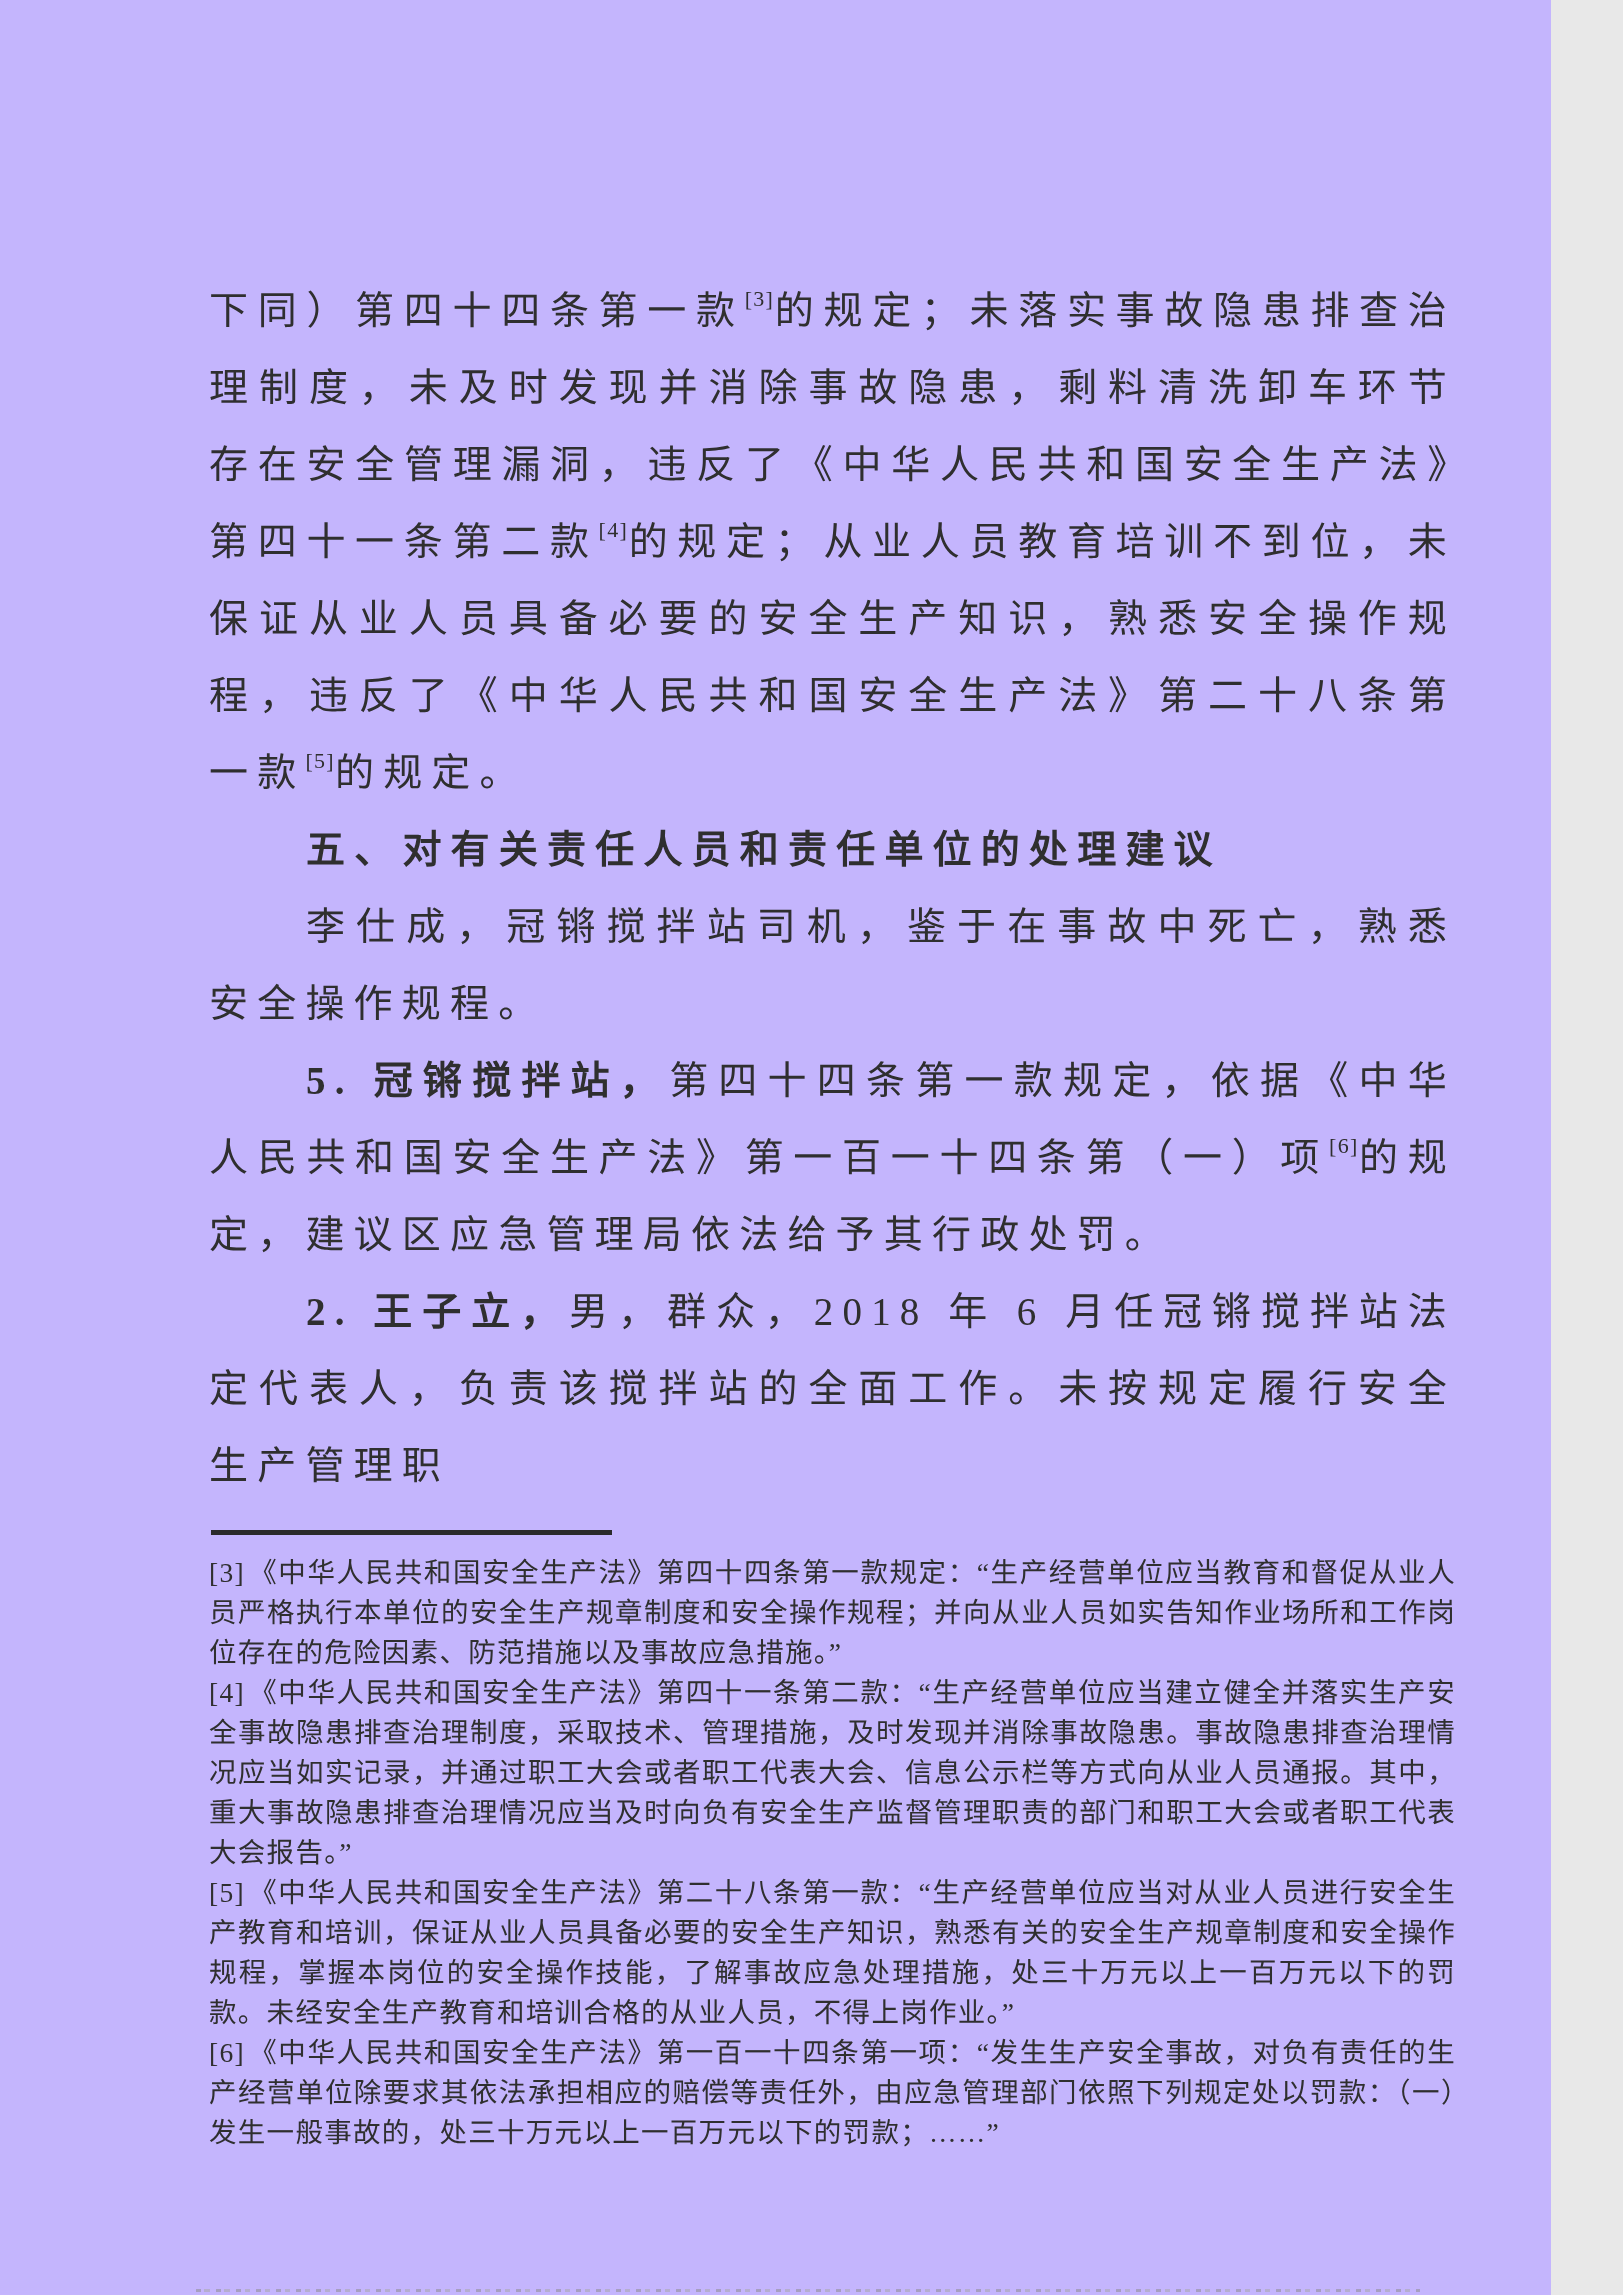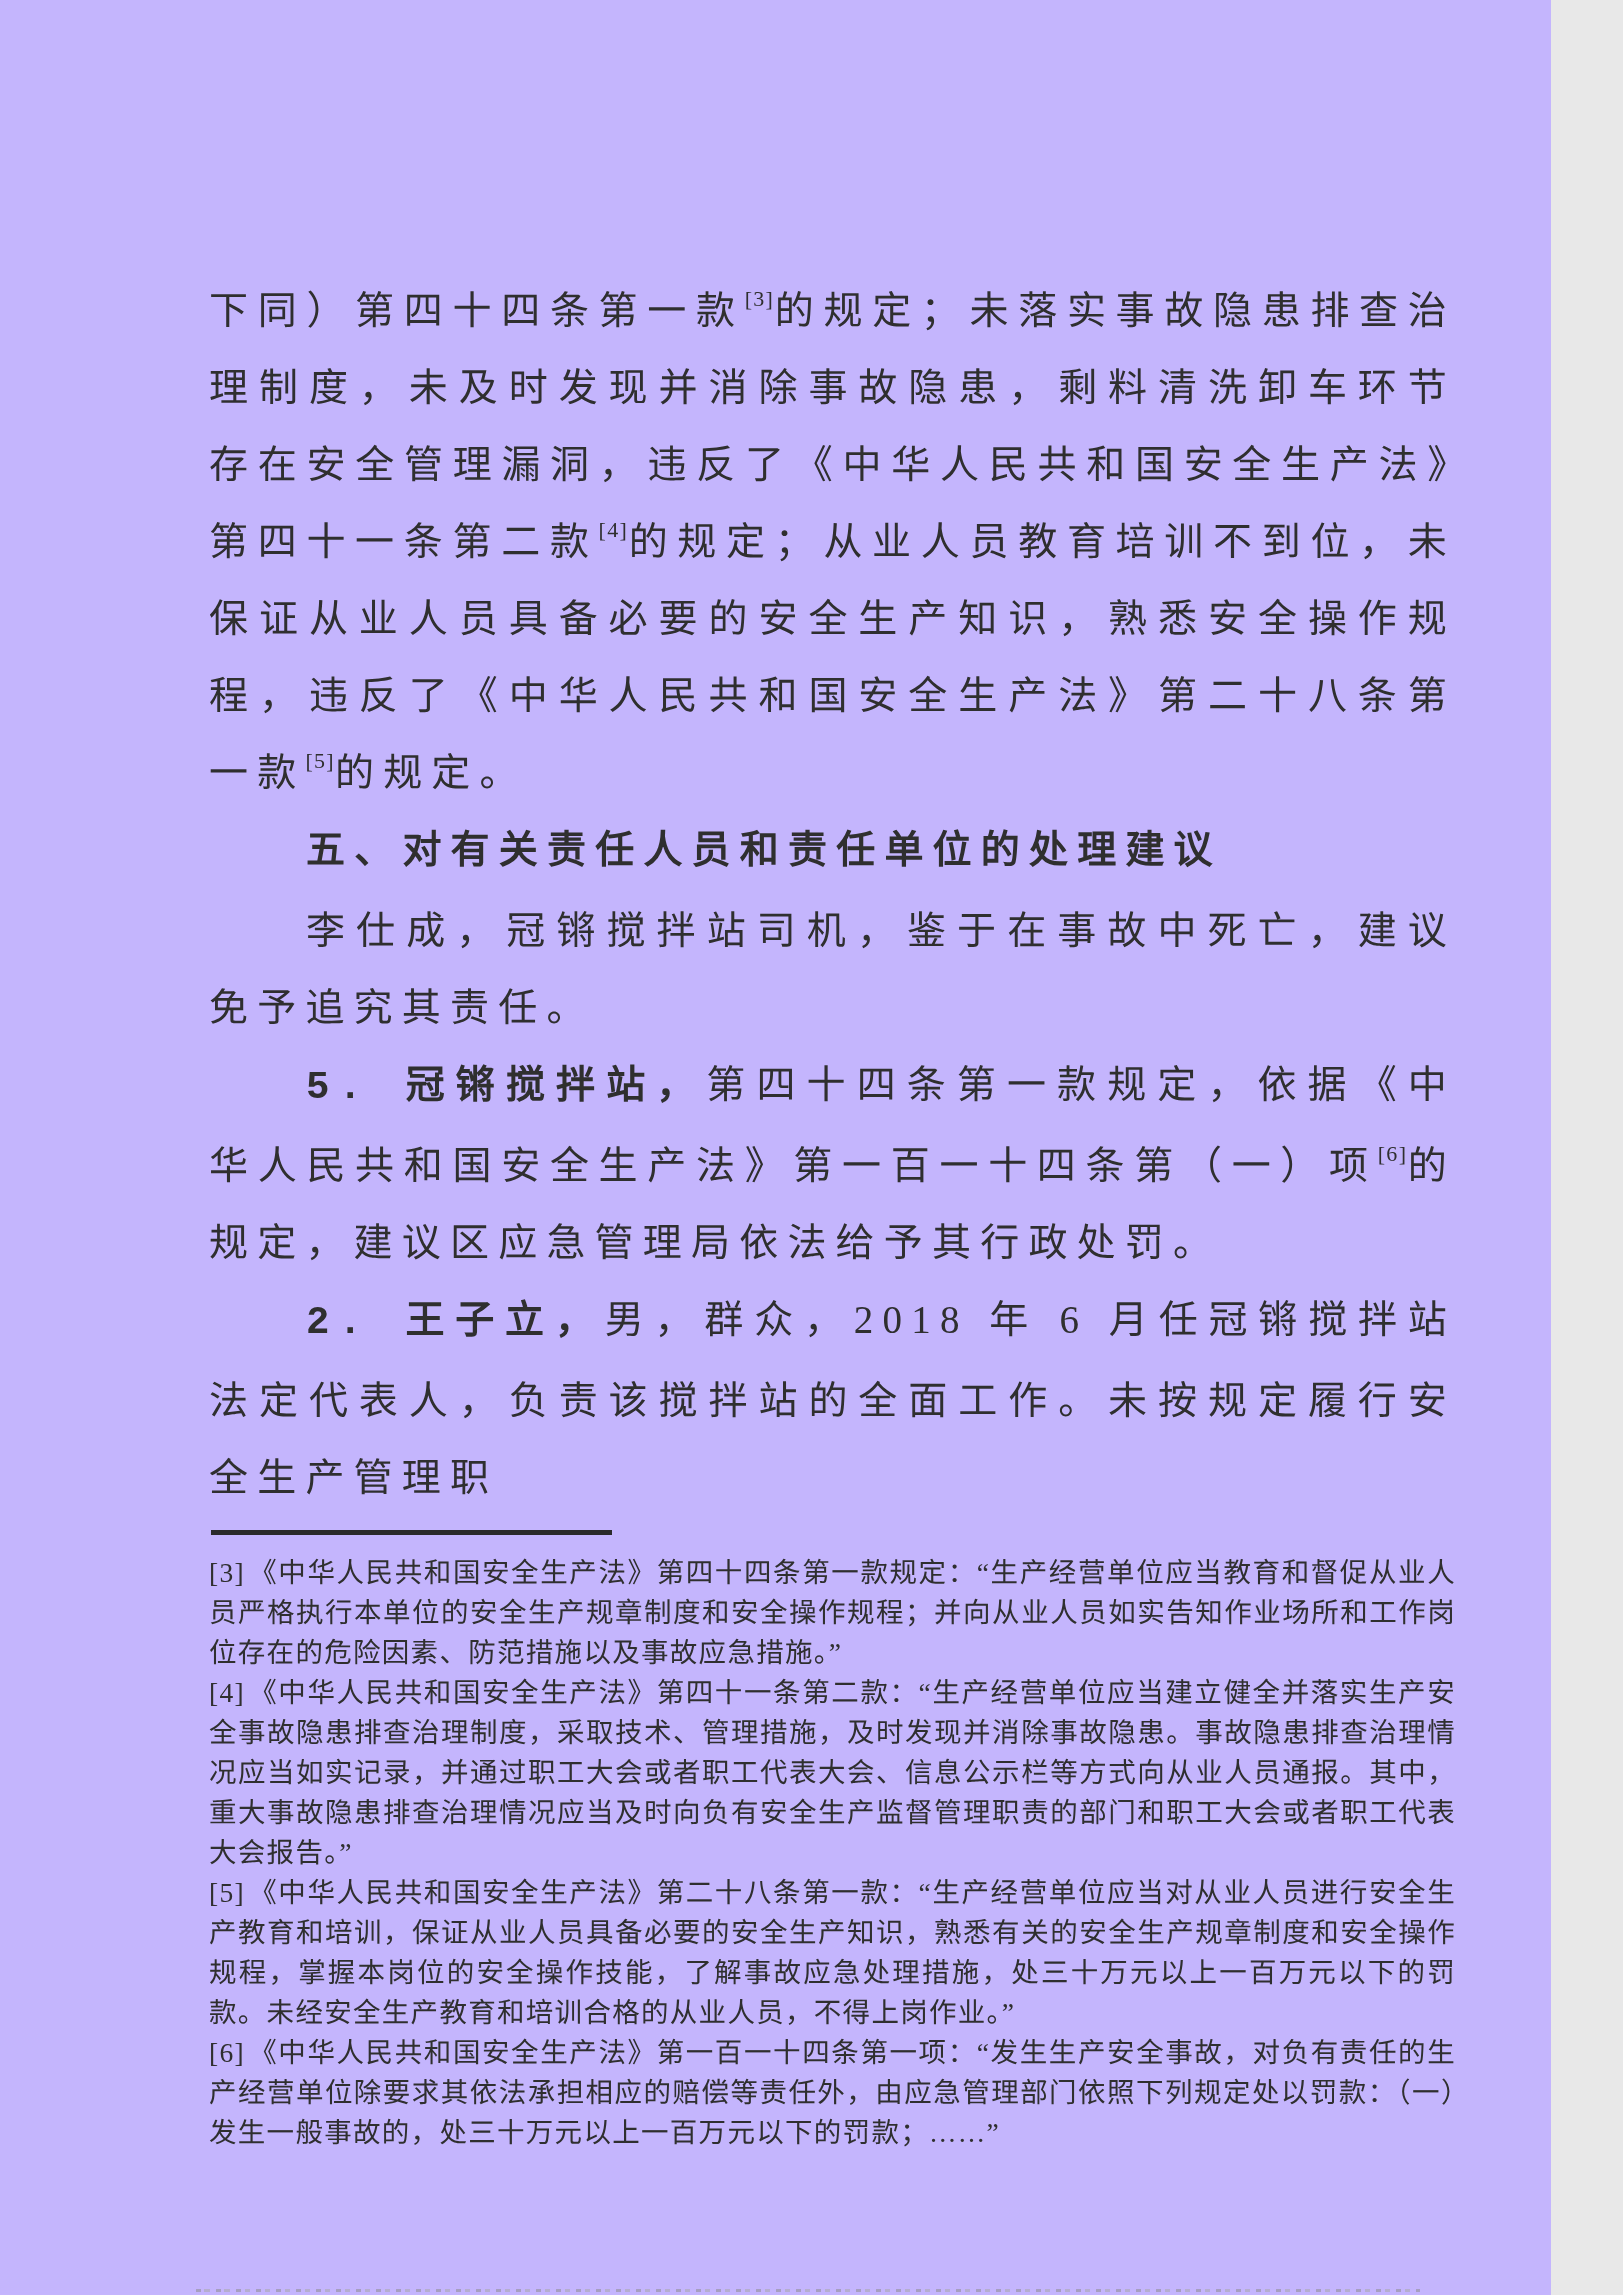--- a/index.html
+++ b/index.html
@@ -28,21 +28,21 @@
     text-align: justify;
     text-justify: inter-character;
   }
   .body-text p {
     margin: 0;
   }
   .para.indent {
     text-indent: 97px;
   }
   .seg-bold {
-    font-family: Liberation Mono, monospace;
+    font-family: Liberation Serif, serif;
     font-weight: 700;
   }
   sup.fn-ref {
     font-size: 22px;
     letter-spacing: 1.3px;
     line-height: 0;
     vertical-align: 18.3px;
   }
   
   .footnote-rule {
@@ -89,21 +89,21 @@
     );
   }
 </style>
 </head>
 <body>
 
 <div class="page">
   <div class="body-text">
       <p class="para"><span>下同）第四十四条第一款</span><sup class="fn-ref">[3]</sup><span>的规定；未落实事故隐患排查治理制度，未及时发现并消除事故隐患，剩料清洗卸车环节存在安全管理漏洞，违反了《中华人民共和国安全生产法》第四十一条第二款</span><sup class="fn-ref">[4]</sup><span>的规定；从业人员教育培训不到位，未保证从业人员具备必要的安全生产知识，熟悉安全操作规程，违反了《中华人民共和国安全生产法》第二十八条第一款</span><sup class="fn-ref">[5]</sup><span>的规定。</span></p>
       <p class="para indent"><span class="seg-bold">五、对有关责任人员和责任单位的处理建议</span></p>
-      <p class="para indent"><span>李仕成，冠锵搅拌站司机，鉴于在事故中死亡，建议免予追究其责任。</span></p>
+      <p class="para indent"><span>李仕成，冠锵搅拌站司机，鉴于在事故中死亡，熟悉安全操作规程。</span></p>
       <p class="para indent"><span class="seg-bold">5. 冠锵搅拌站，</span><span>第四十四条第一款规定，依据《中华人民共和国安全生产法》第一百一十四条第（一）项</span><sup class="fn-ref">[6]</sup><span>的规定，建议区应急管理局依法给予其行政处罚。</span></p>
       <p class="para indent"><span class="seg-bold">2. 王子立，</span><span>男，群众，2018 年 6 月任冠锵搅拌站法定代表人，负责该搅拌站的全面工作。未按规定履行安全生产管理职</span></p>
     </div>
   <div class="footnote-rule"></div>
   <div class="footnotes">
       <p><span class="fn-marker">[3]</span><span>《中华人民共和国安全生产法》第四十四条第一款规定：“生产经营单位应当教育和督促从业人员严格执行本单位的安全生产规章制度和安全操作规程；并向从业人员如实告知作业场所和工作岗位存在的危险因素、防范措施以及事故应急措施。”</span></p>
       <p><span class="fn-marker">[4]</span><span>《中华人民共和国安全生产法》第四十一条第二款：“生产经营单位应当建立健全并落实生产安全事故隐患排查治理制度，采取技术、管理措施，及时发现并消除事故隐患。事故隐患排查治理情况应当如实记录，并通过职工大会或者职工代表大会、信息公示栏等方式向从业人员通报。其中，重大事故隐患排查治理情况应当及时向负有安全生产监督管理职责的部门和职工大会或者职工代表大会报告。”</span></p>
       <p><span class="fn-marker">[5]</span><span>《中华人民共和国安全生产法》第二十八条第一款：“生产经营单位应当对从业人员进行安全生产教育和培训，保证从业人员具备必要的安全生产知识，熟悉有关的安全生产规章制度和安全操作规程，掌握本岗位的安全操作技能，了解事故应急处理措施，处三十万元以上一百万元以下的罚款。未经安全生产教育和培训合格的从业人员，不得上岗作业。”</span></p>
       <p><span class="fn-marker">[6]</span><span>《中华人民共和国安全生产法》第一百一十四条第一项：“发生生产安全事故，对负有责任的生产经营单位除要求其依法承担相应的赔偿等责任外，由应急管理部门依照下列规定处以罚款：（一）发生一般事故的，处三十万元以上一百万元以下的罚款；……”</span></p>
     </div>

